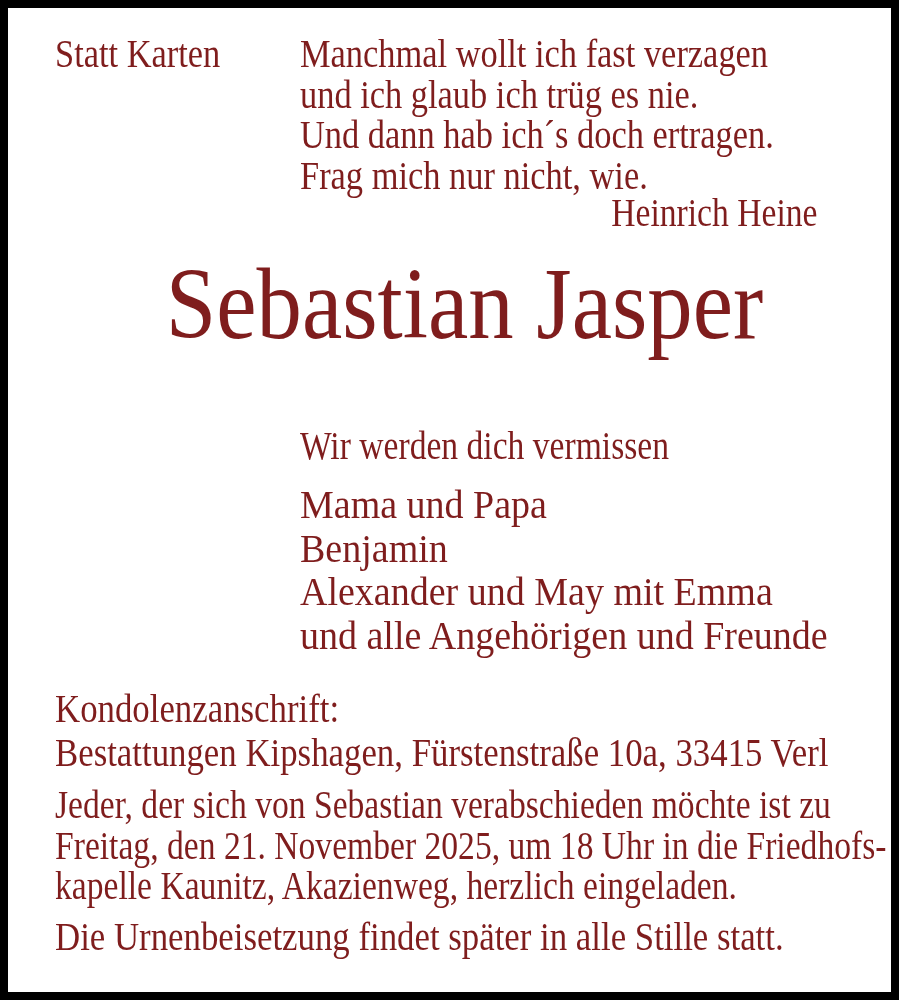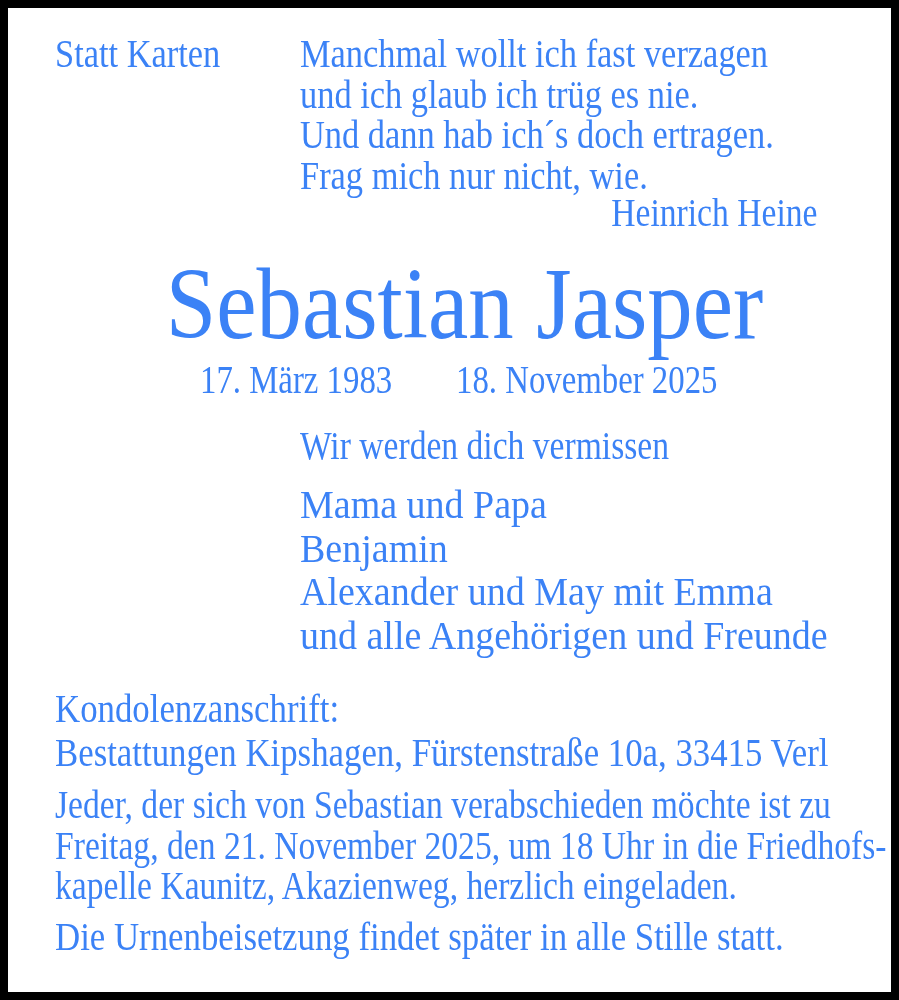--- a/index.html
+++ b/index.html
@@ -7,21 +7,21 @@
     padding: 0;
     background: #e8e8e8;
   }
   .page {
     position: relative;
     width: 899px;
     height: 1000px;
     background: #ffffff;
     overflow: hidden;
     font-family: "Liberation Serif", "DejaVu Serif", serif;
-    color: #3b82f6;
+    color: #7f1d1d;
   }
   .frame {
     position: absolute;
     inset: 0;
     border: 8px solid #000000;
     pointer-events: none;
     z-index: 5;
   }
   .blk {
     position: absolute;
@@ -112,24 +112,20 @@
     <div>Manchmal wollt ich fast verzagen</div>
     <div>und ich glaub ich trüg es nie.</div>
     <div>Und dann hab ich´s doch ertragen.</div>
     <div>Frag mich nur nicht, wie.</div>
   </div>
 
   <div class="blk poem-author">Heinrich Heine</div>
 
   <div class="blk name">Sebastian Jasper</div>
 
-  <div class="blk dates">
-    <span class="date-birth">17. März 1983</span>
-    <span class="date-death">18. November 2025</span>
-  </div>
 
   <div class="blk farewell">Wir werden dich vermissen</div>
 
   <div class="blk mourners">
     <div>Mama und Papa</div>
     <div>Benjamin</div>
     <div>Alexander und May mit Emma</div>
     <div>und alle Angehörigen und Freunde</div>
   </div>
 

